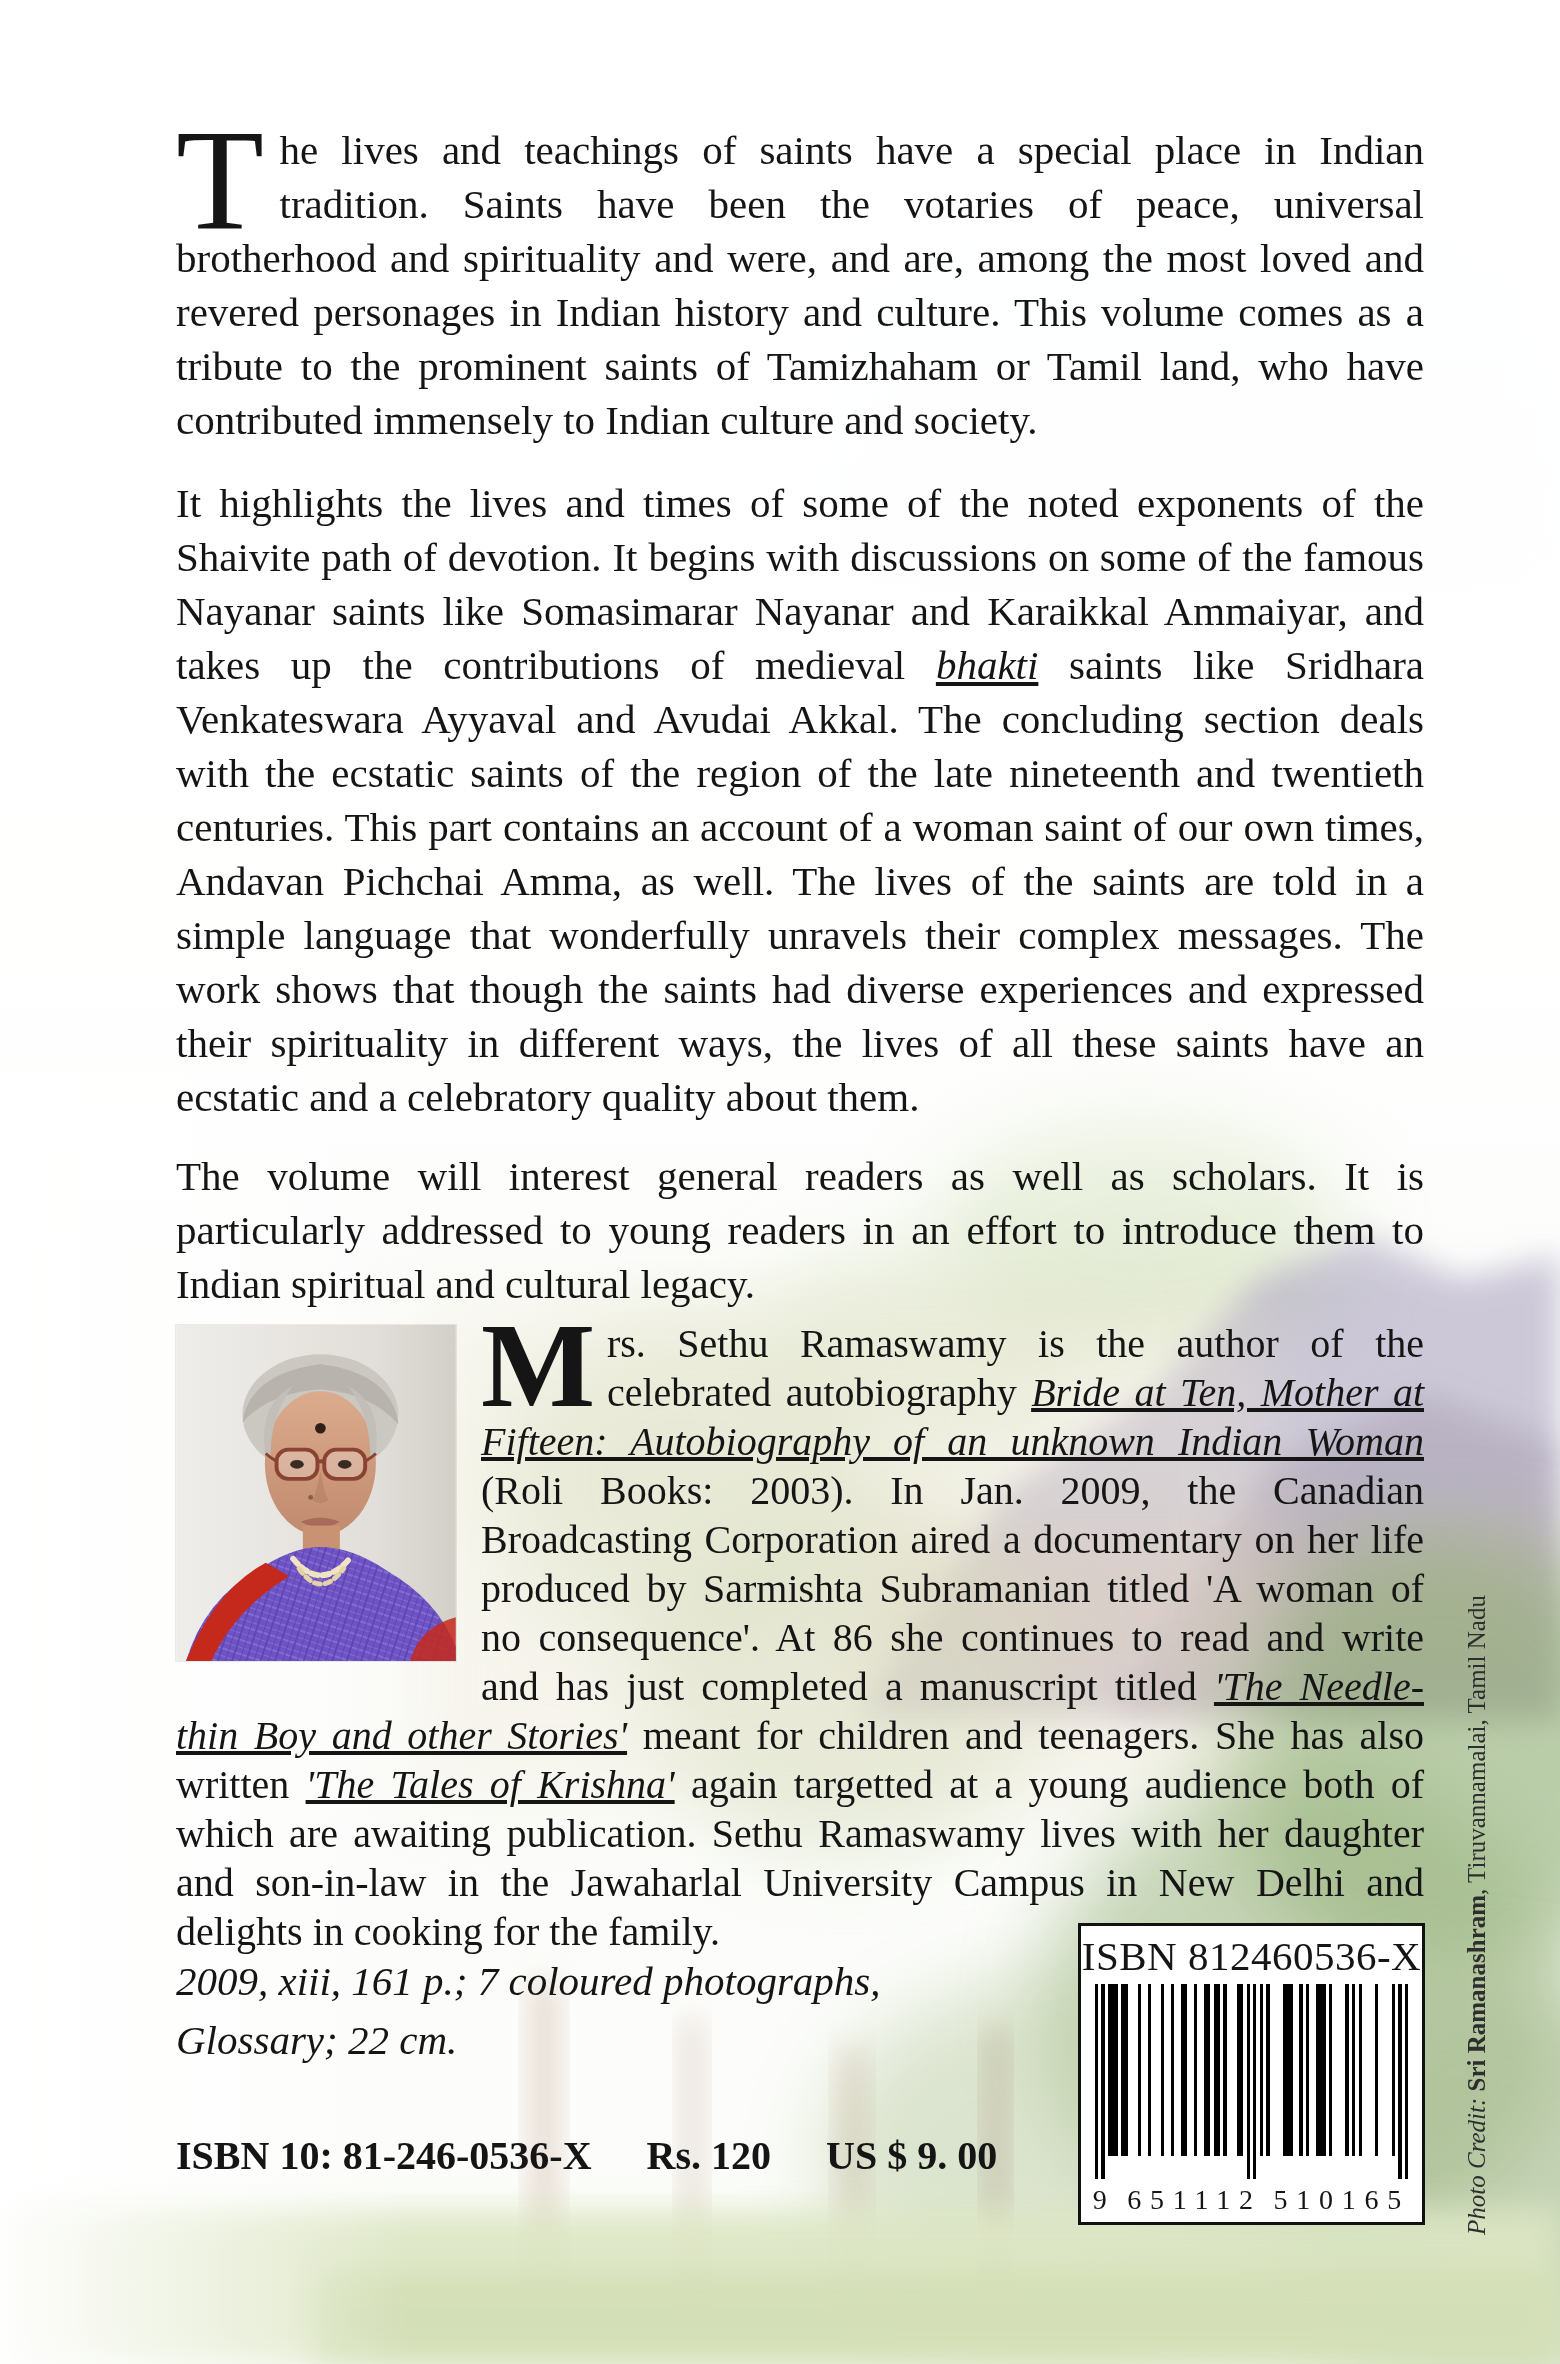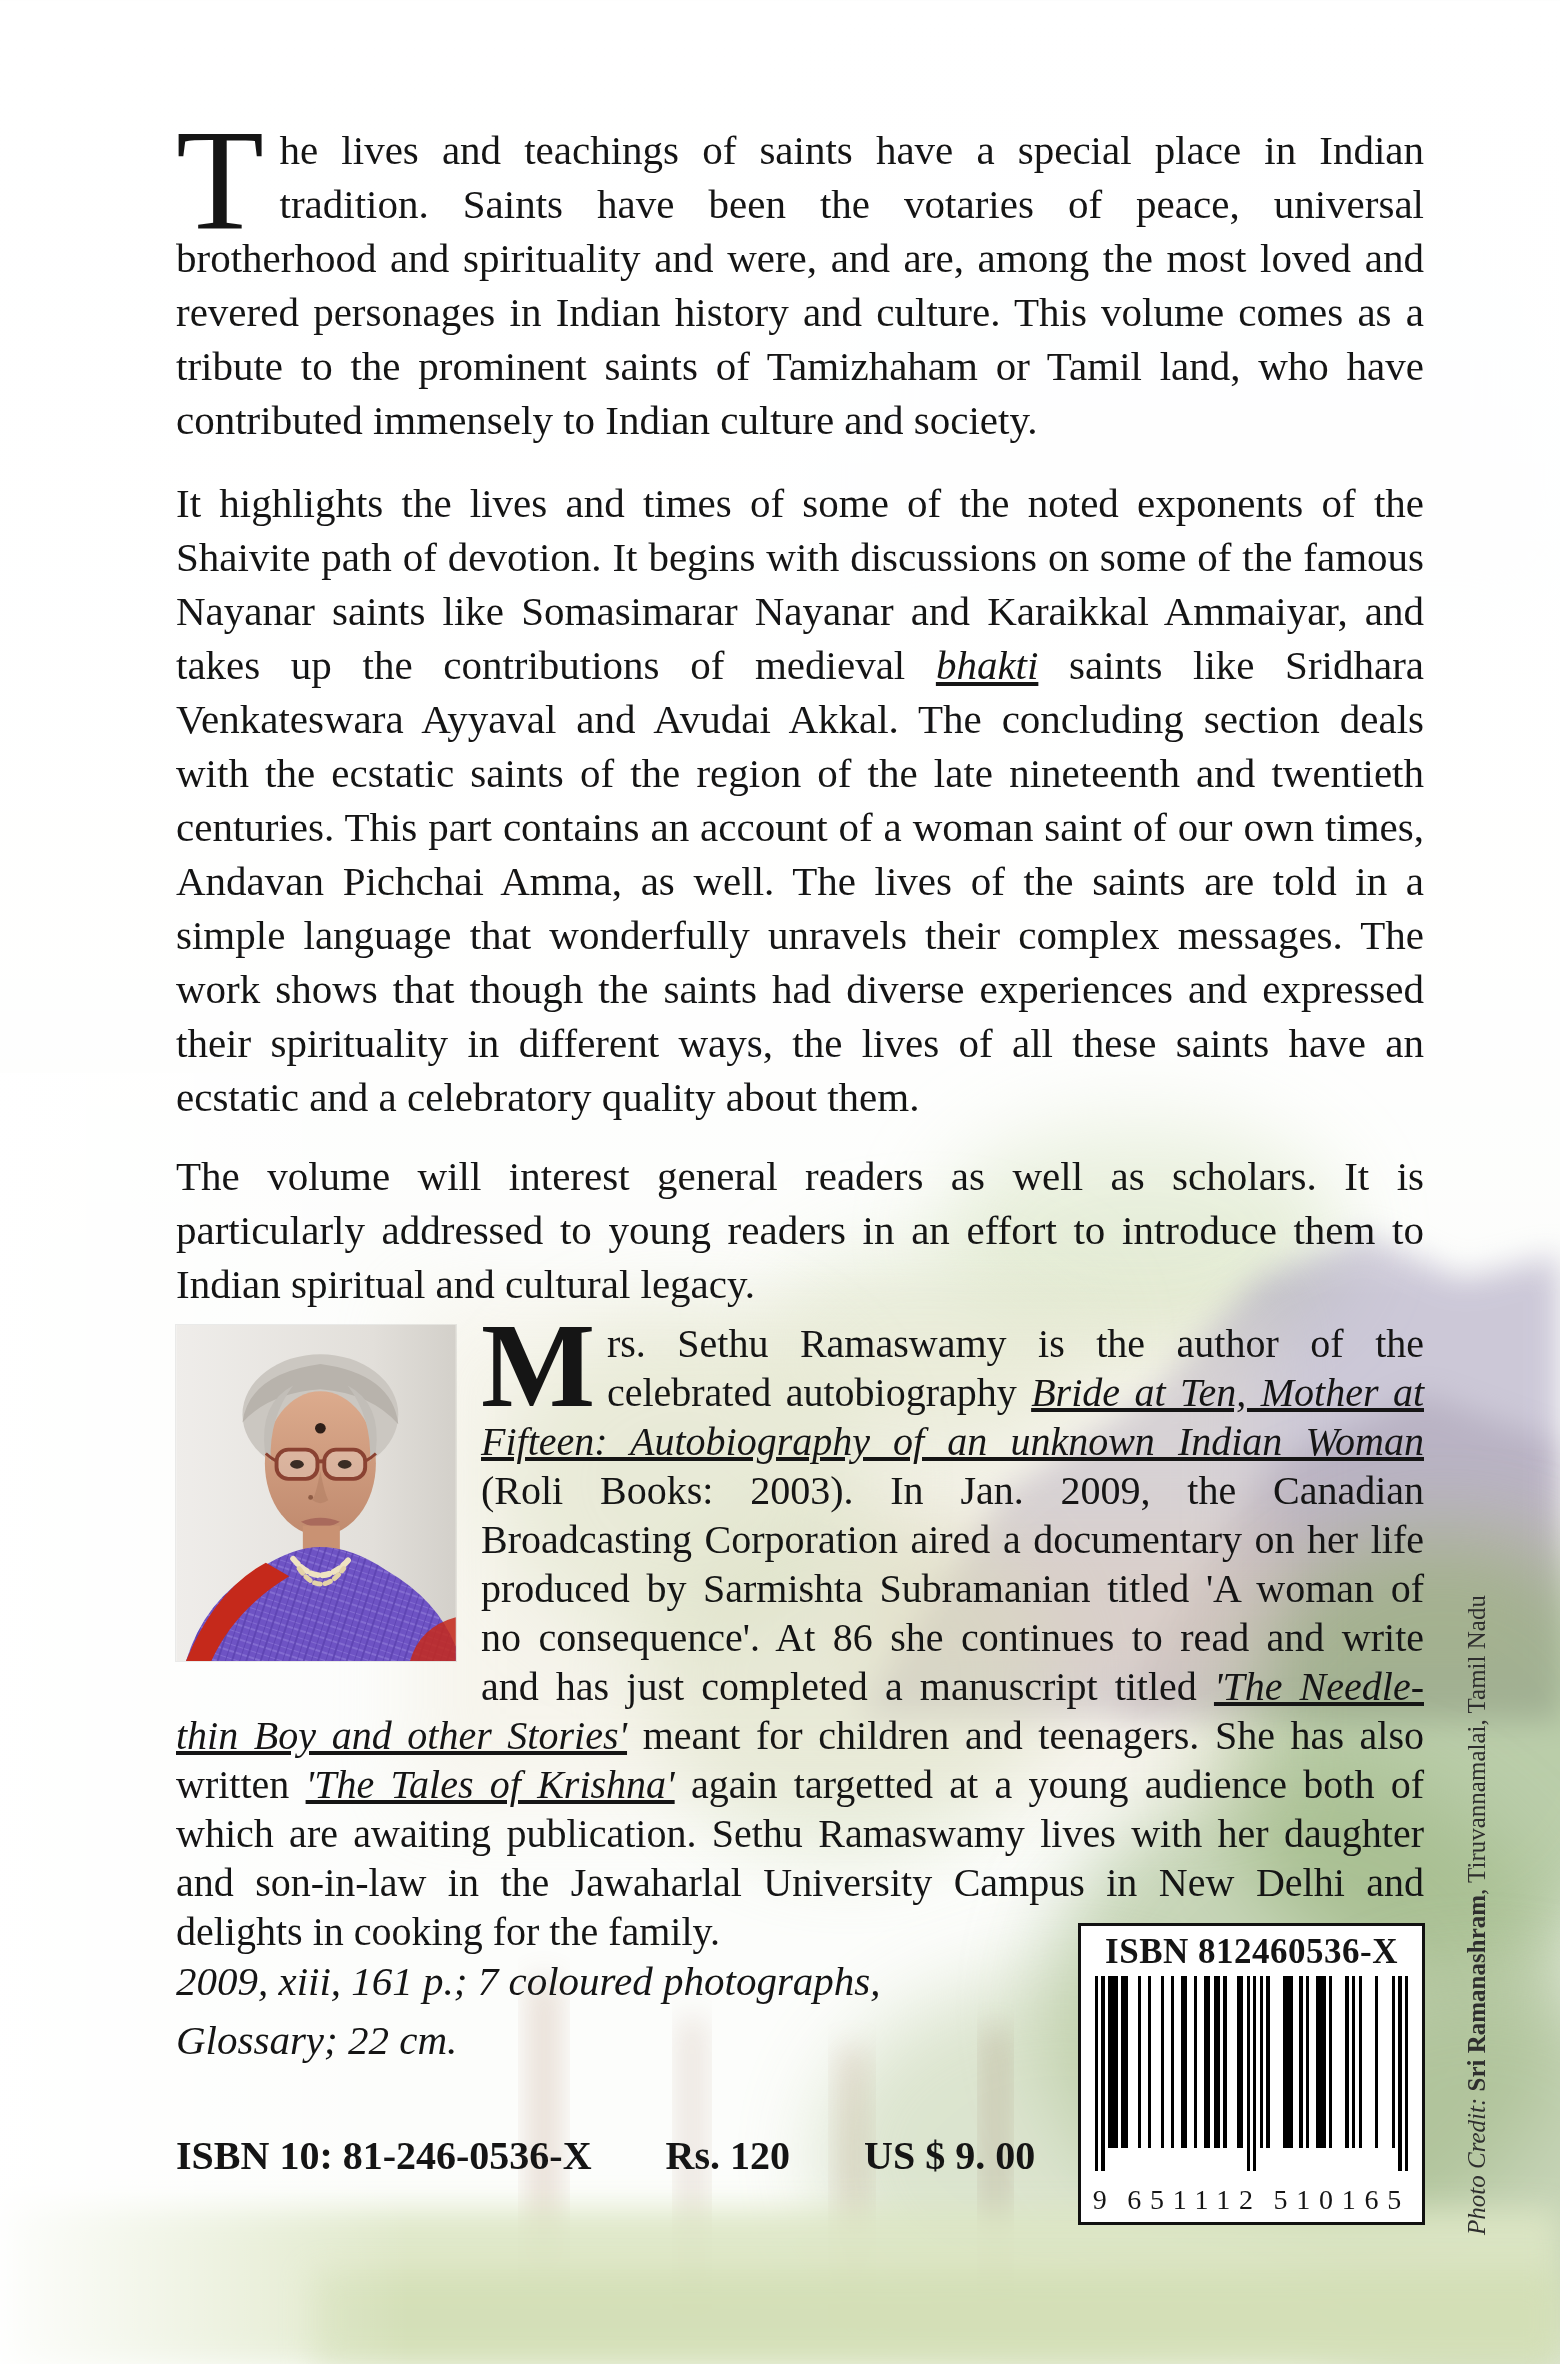--- a/index.html
+++ b/index.html
@@ -24,28 +24,28 @@
   #para1{top:123px;}
   #para2{top:476px;}
   #para3{top:1149px;}
   #bio{top:1319px;}
   #bio .body-text{font-size:40px;line-height:49px;}
   figure.photo{
     float:left;margin:5.9px 25px 9.8px 0;width:280px;height:336px;
     padding:0;box-shadow:0 0 0 1px rgba(0,0,0,0.08);
   }
   #pubinfo{top:1952px;font-style:italic;font-size:41px;line-height:59px;}
-  #isbnline{top:2132px;font-weight:bold;font-size:40px;display:flex;gap:74px;}
+  #isbnline{top:2132px;font-weight:bold;font-size:40px;display:flex;gap:55px;}
   
   .isbn-box{
     position:absolute;left:1078px;top:1923px;width:347px;height:302px;z-index:2;
     background:#ffffff;border:3.9px solid #111;box-sizing:border-box;
     display:flex;flex-direction:column;align-items:center;
   }
-  .isbn-box .title{font-weight:bold;font-size:35px;margin-top:5.9px;letter-spacing:0.5px;white-space:nowrap;}
+  .isbn-box .title{font-weight:normal;font-size:41px;margin-top:5.9px;letter-spacing:0.5px;white-space:nowrap;}
   .bars{display:flex;align-items:flex-start;height:195px;margin-top:3.9px;}
   .bc-mod{width:3.3px;height:172px;}
   .bc-mod.on{background:#000;}
   .bc-mod.long{height:195px;}
   .bc-digits{
     position:absolute;bottom:7.8px;left:9.8px;right:9.8px;
     display:flex;justify-content:space-between;align-items:flex-end;
     font-size:28px;line-height:28px;
   }
   .bc-digits .grp{letter-spacing:8.8px;background:#fff;padding:0 2px;}

